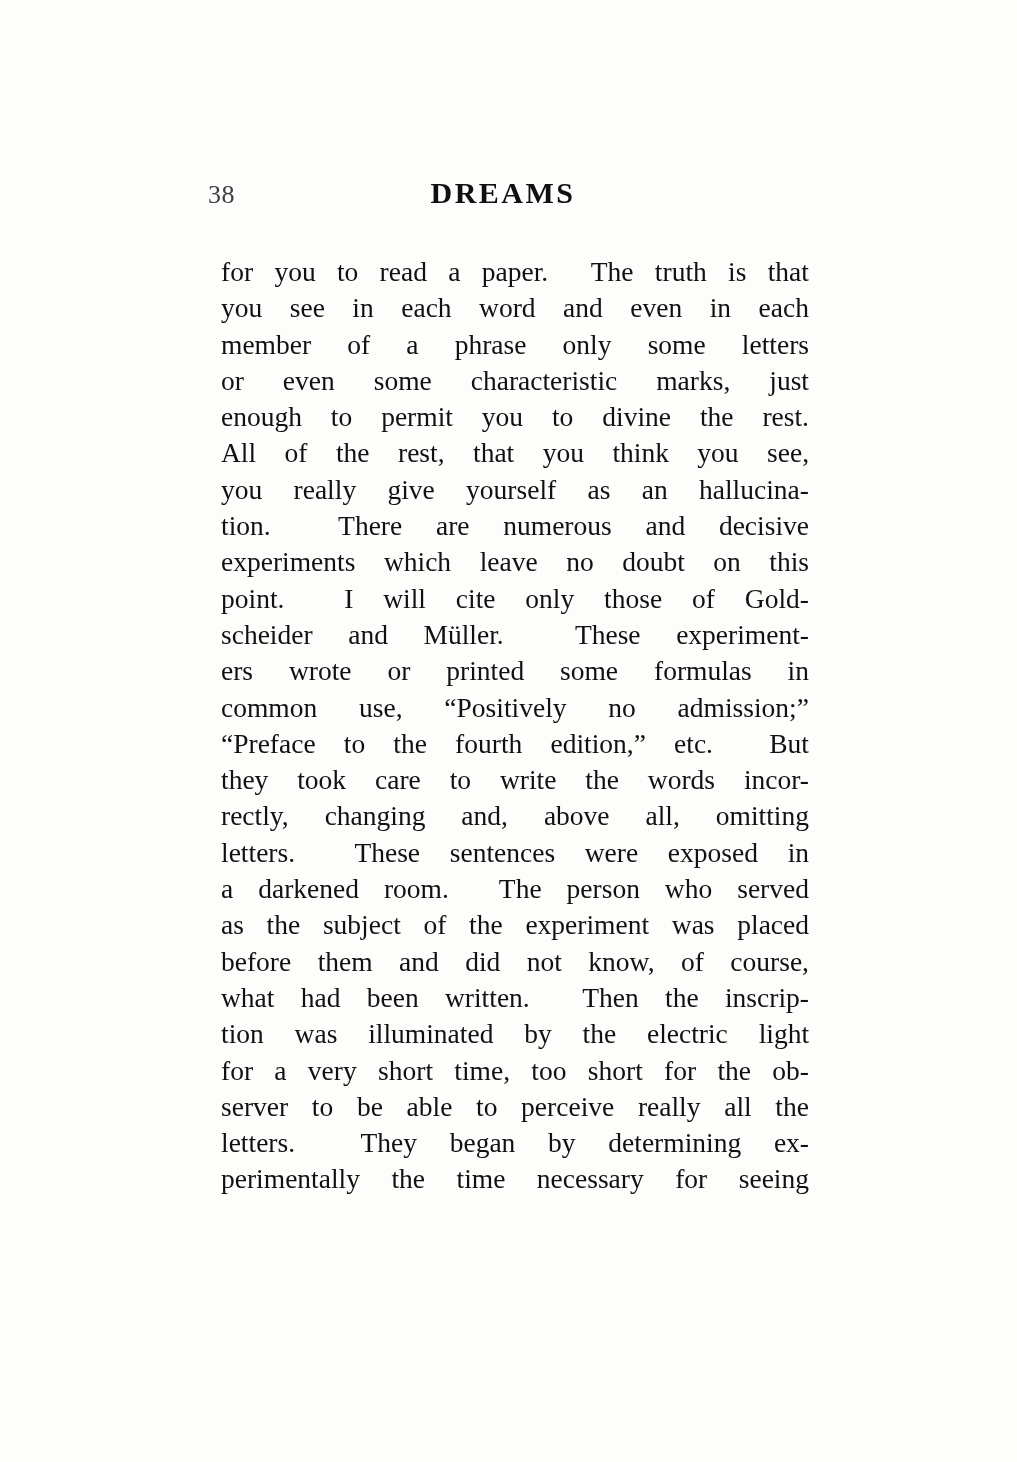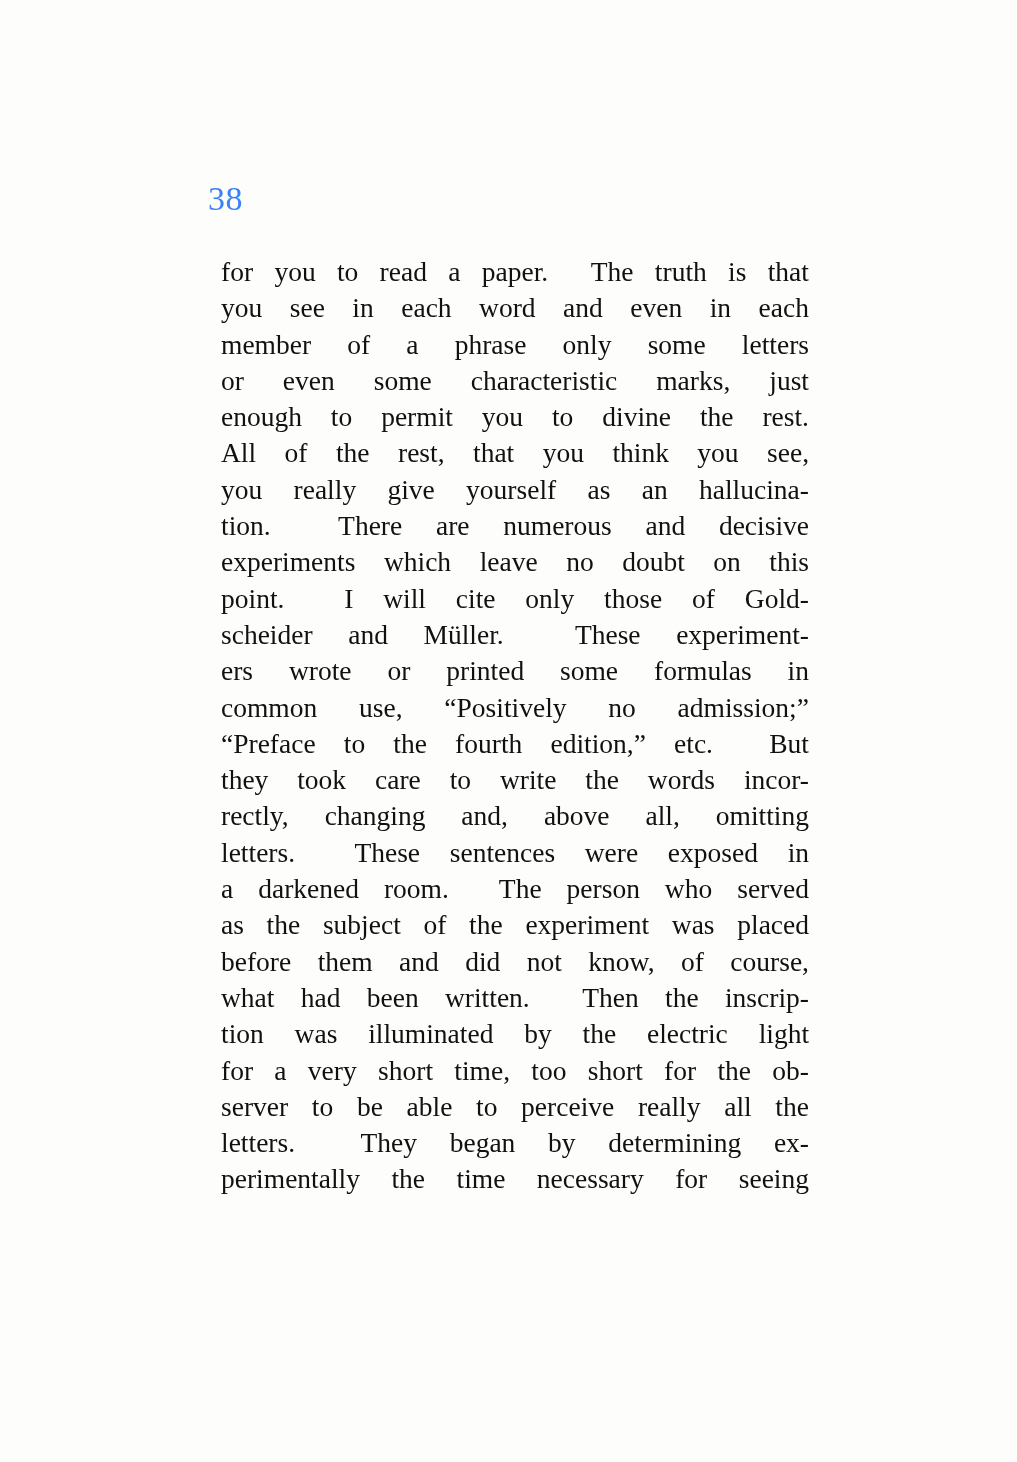--- a/index.html
+++ b/index.html
@@ -27,24 +27,24 @@
     position: absolute;
     top: 176px;
     left: 208px;
     width: 590px;
     height: 40px;
   }
   .folio {
     position: absolute;
     left: 0;
     top: 4px;
-    font-size: 34px;
+    font-size: 26px;
     font-family: "Liberation Serif", serif;
     letter-spacing: 0.5px;
-    color: #3b82f6;
+    color: #404040;
   }
   .running-head {
     position: absolute;
     left: 0;
     top: 0;
     width: 590px;
     text-align: center;
     font-size: 30px;
     font-weight: bold;
     letter-spacing: 2.5px;
@@ -83,20 +83,21 @@
   .jline .sp {
     display: inline-block;
   }
 </style>
 </head>
 <body>
 
 <div class="page">
 
   <div class="header">
+    <div class="running-head">DREAMS</div>
     <div class="folio">38</div>
   </div>
 
   <div class="body-text">
     <p>
       <span class="line"><span class="jline"><span class="w">for</span><span class="sp" style="flex: 1 1 auto; min-width: 7px;"> </span><span class="w">you</span><span class="sp" style="flex: 1 1 auto; min-width: 7px;"> </span><span class="w">to</span><span class="sp" style="flex: 1 1 auto; min-width: 7px;"> </span><span class="w">read</span><span class="sp" style="flex: 1 1 auto; min-width: 7px;"> </span><span class="w">a</span><span class="sp" style="flex: 1 1 auto; min-width: 7px;"> </span><span class="w">paper.</span><span class="sp" style="flex: 2 1 auto; min-width: 14px;">  </span><span class="w">The</span><span class="sp" style="flex: 1 1 auto; min-width: 7px;"> </span><span class="w">truth</span><span class="sp" style="flex: 1 1 auto; min-width: 7px;"> </span><span class="w">is</span><span class="sp" style="flex: 1 1 auto; min-width: 7px;"> </span><span class="w">that</span></span></span>
       <span class="line"><span class="jline"><span class="w">you</span><span class="sp" style="flex: 1 1 auto; min-width: 7px;"> </span><span class="w">see</span><span class="sp" style="flex: 1 1 auto; min-width: 7px;"> </span><span class="w">in</span><span class="sp" style="flex: 1 1 auto; min-width: 7px;"> </span><span class="w">each</span><span class="sp" style="flex: 1 1 auto; min-width: 7px;"> </span><span class="w">word</span><span class="sp" style="flex: 1 1 auto; min-width: 7px;"> </span><span class="w">and</span><span class="sp" style="flex: 1 1 auto; min-width: 7px;"> </span><span class="w">even</span><span class="sp" style="flex: 1 1 auto; min-width: 7px;"> </span><span class="w">in</span><span class="sp" style="flex: 1 1 auto; min-width: 7px;"> </span><span class="w">each</span></span></span>
       <span class="line"><span class="jline"><span class="w">member</span><span class="sp" style="flex: 1 1 auto; min-width: 7px;"> </span><span class="w">of</span><span class="sp" style="flex: 1 1 auto; min-width: 7px;"> </span><span class="w">a</span><span class="sp" style="flex: 1 1 auto; min-width: 7px;"> </span><span class="w">phrase</span><span class="sp" style="flex: 1 1 auto; min-width: 7px;"> </span><span class="w">only</span><span class="sp" style="flex: 1 1 auto; min-width: 7px;"> </span><span class="w">some</span><span class="sp" style="flex: 1 1 auto; min-width: 7px;"> </span><span class="w">letters</span></span></span>
       <span class="line"><span class="jline"><span class="w">or</span><span class="sp" style="flex: 1 1 auto; min-width: 7px;"> </span><span class="w">even</span><span class="sp" style="flex: 1 1 auto; min-width: 7px;"> </span><span class="w">some</span><span class="sp" style="flex: 1 1 auto; min-width: 7px;"> </span><span class="w">characteristic</span><span class="sp" style="flex: 1 1 auto; min-width: 7px;"> </span><span class="w">marks,</span><span class="sp" style="flex: 1 1 auto; min-width: 7px;"> </span><span class="w">just</span></span></span>
       <span class="line"><span class="jline"><span class="w">enough</span><span class="sp" style="flex: 1 1 auto; min-width: 7px;"> </span><span class="w">to</span><span class="sp" style="flex: 1 1 auto; min-width: 7px;"> </span><span class="w">permit</span><span class="sp" style="flex: 1 1 auto; min-width: 7px;"> </span><span class="w">you</span><span class="sp" style="flex: 1 1 auto; min-width: 7px;"> </span><span class="w">to</span><span class="sp" style="flex: 1 1 auto; min-width: 7px;"> </span><span class="w">divine</span><span class="sp" style="flex: 1 1 auto; min-width: 7px;"> </span><span class="w">the</span><span class="sp" style="flex: 1 1 auto; min-width: 7px;"> </span><span class="w">rest.</span></span></span>

